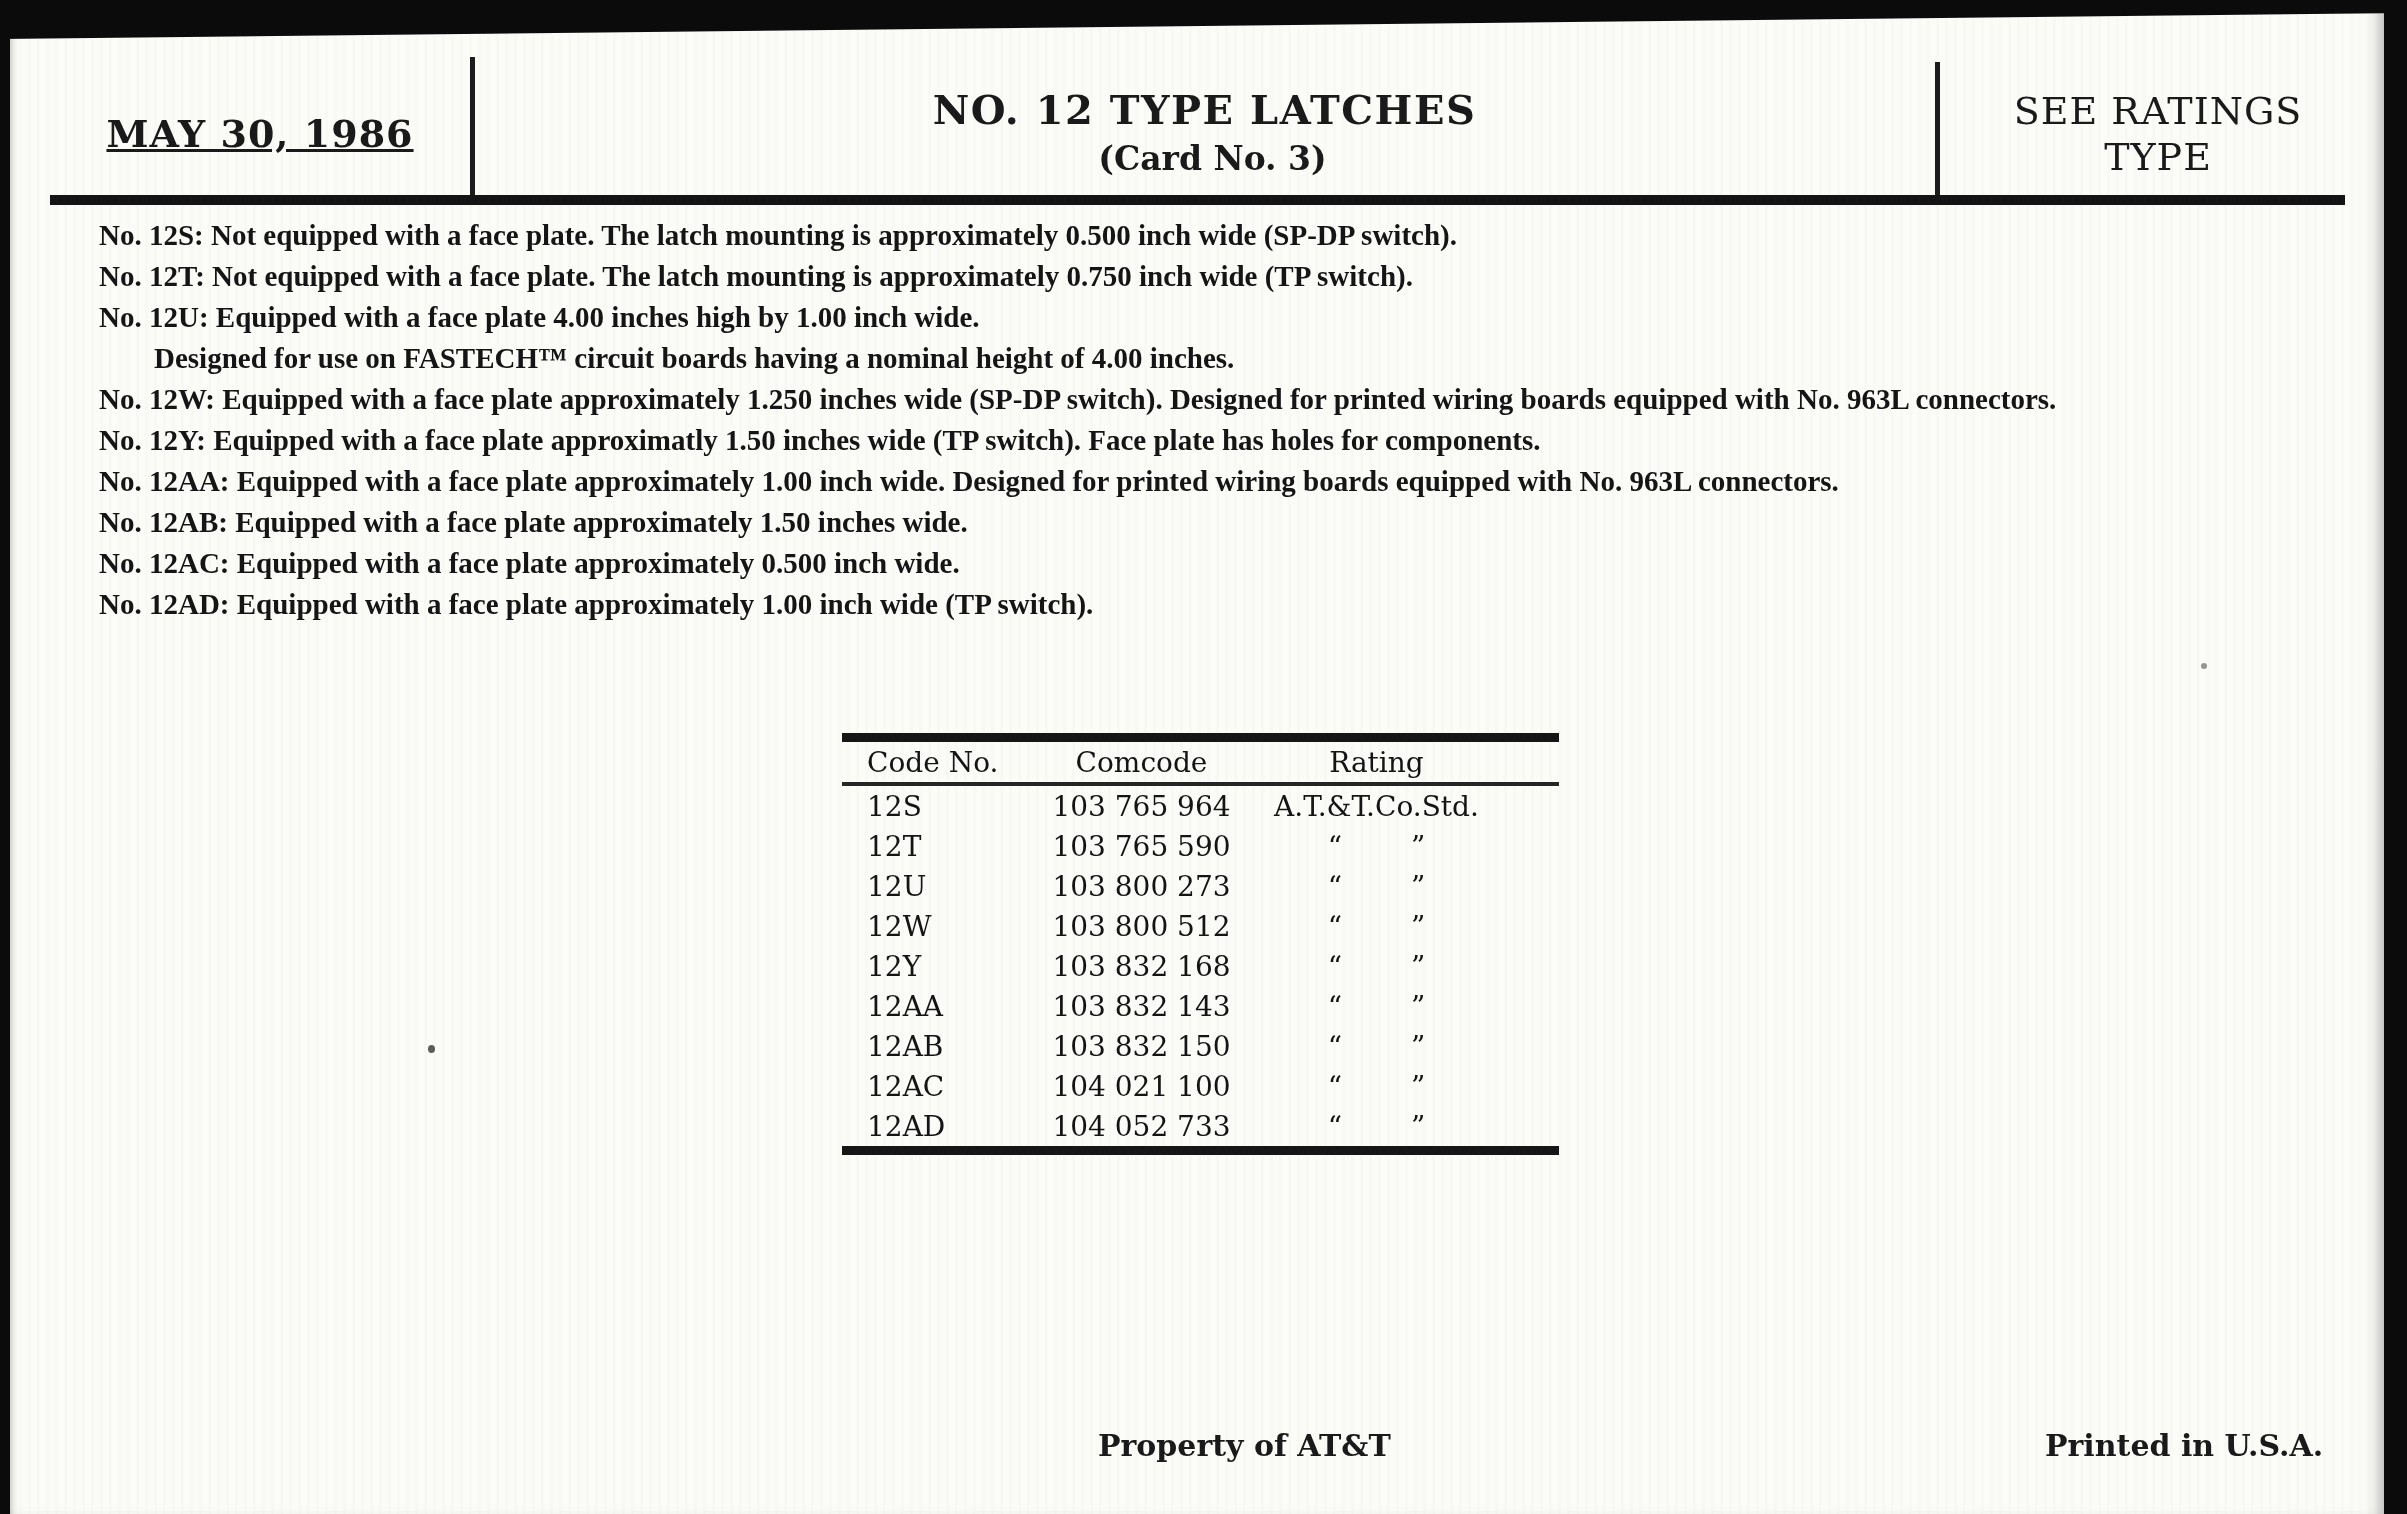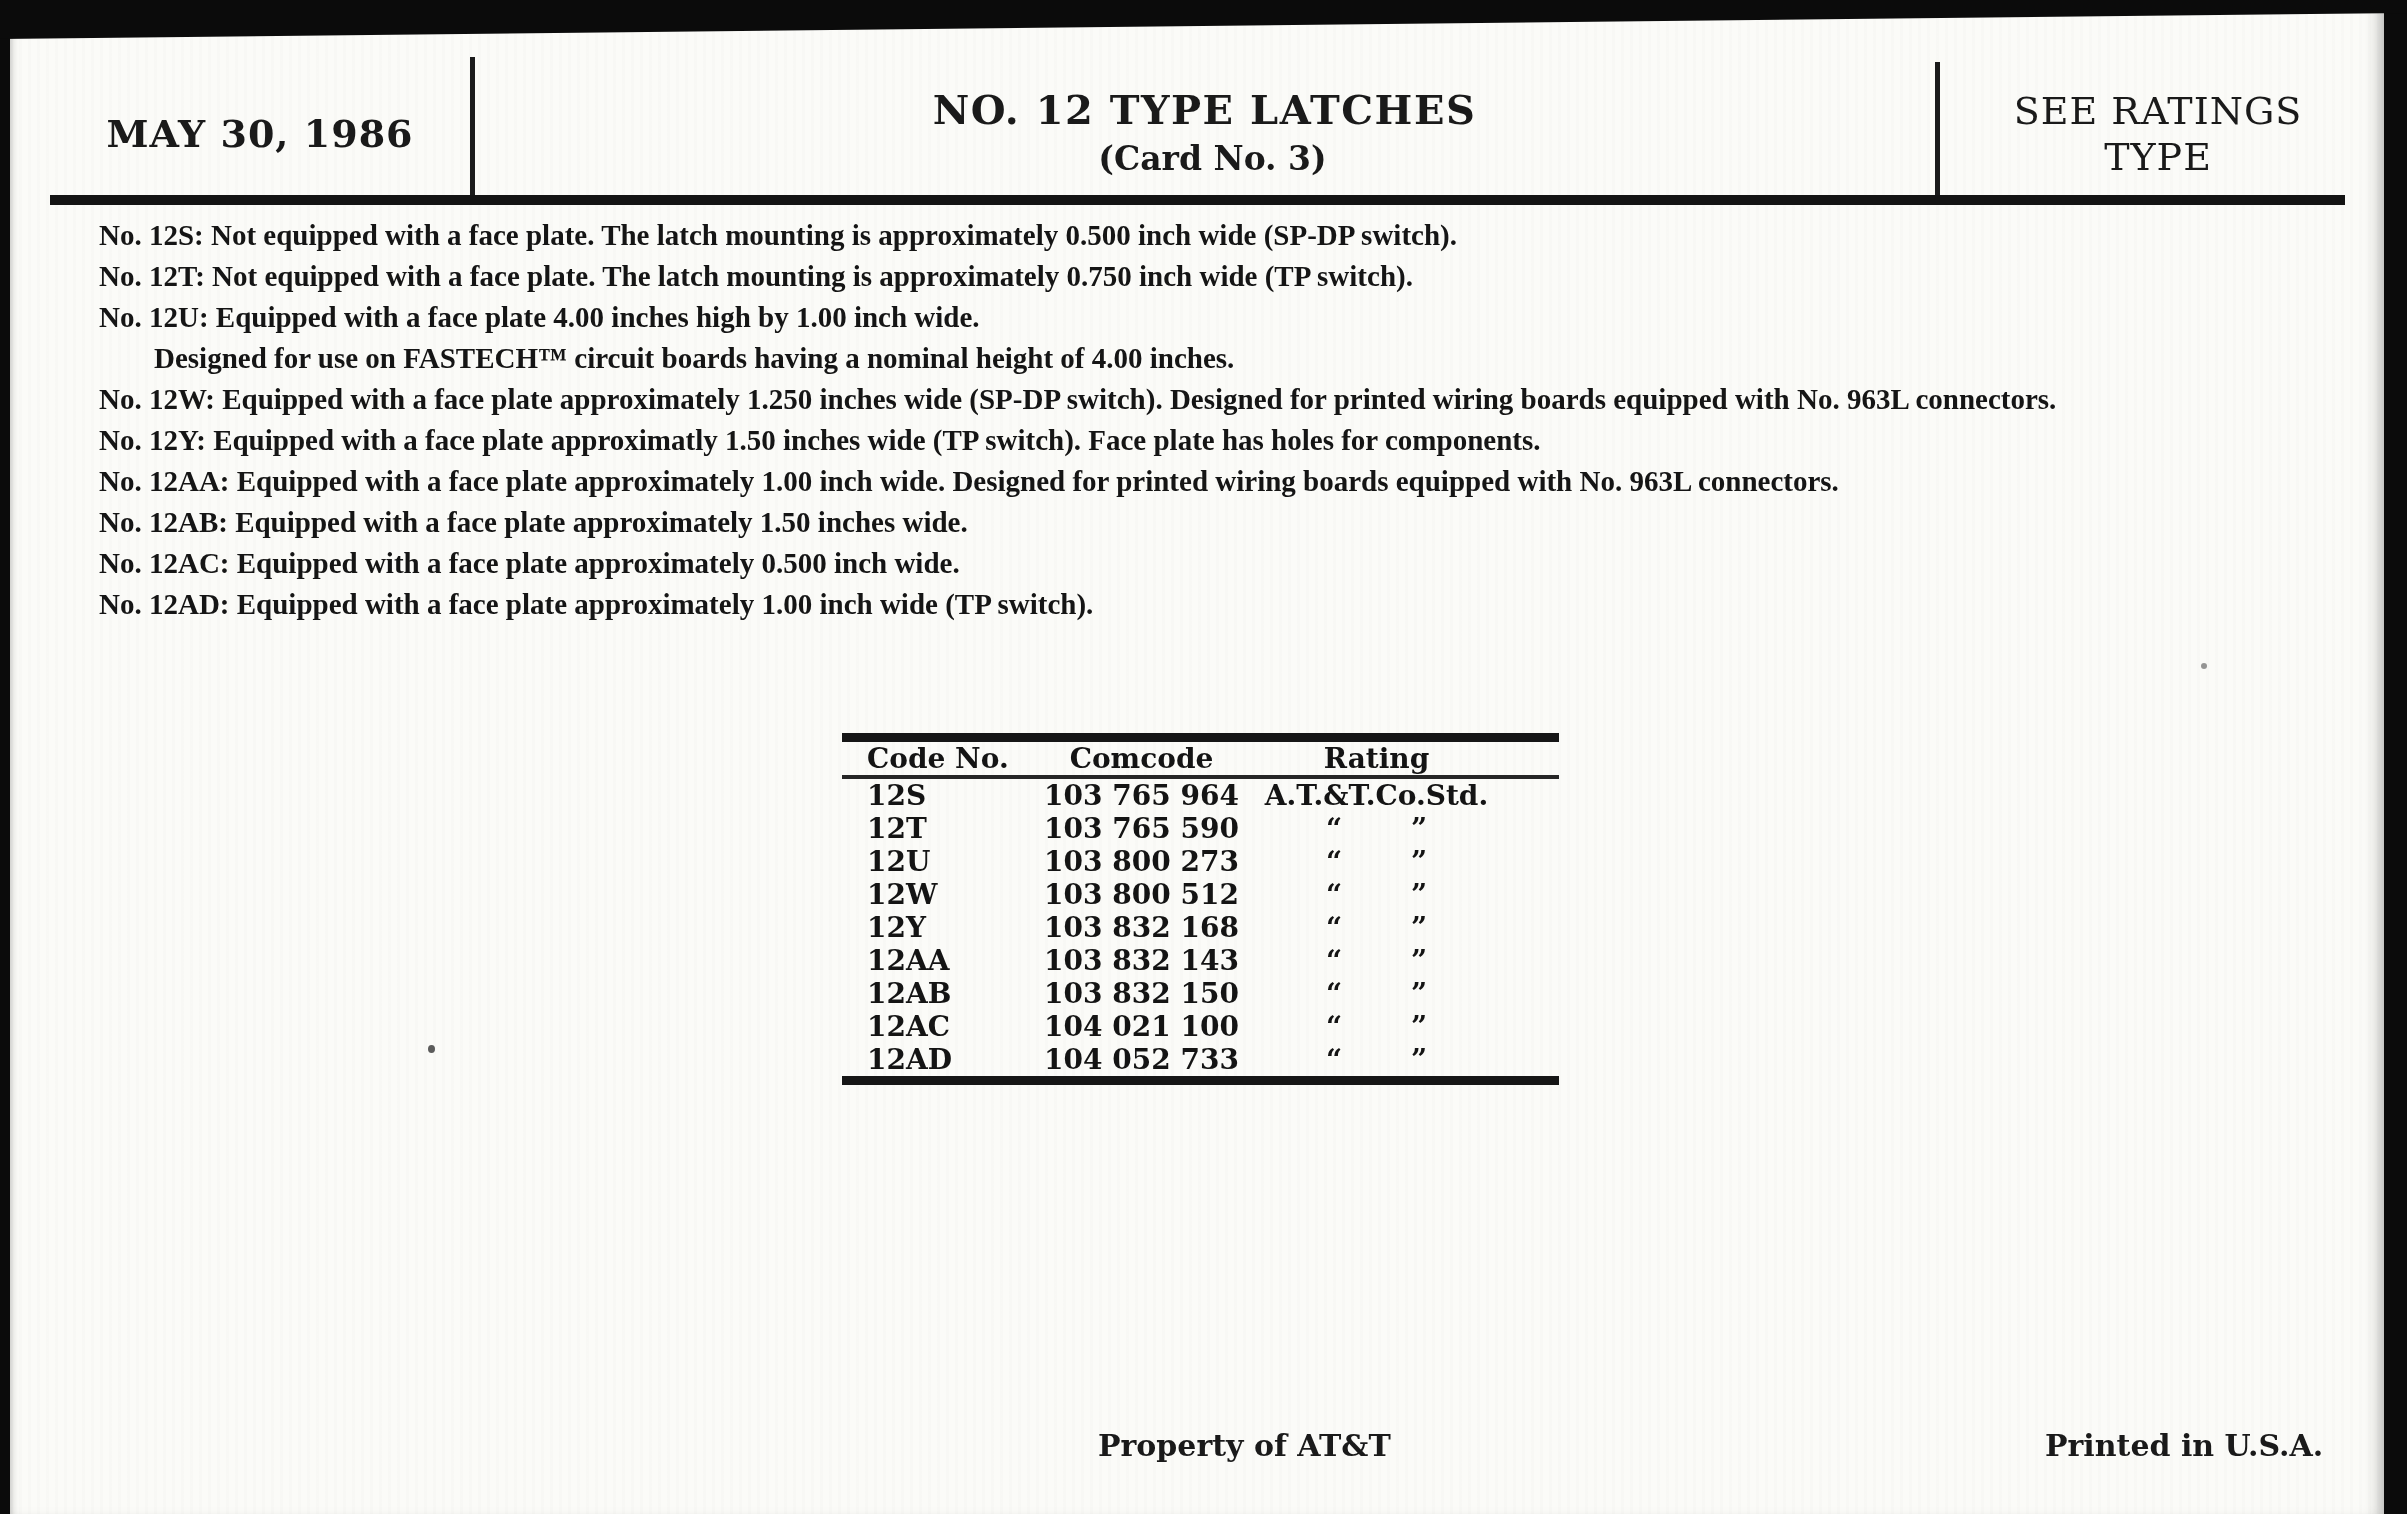--- a/index.html
+++ b/index.html
@@ -22,21 +22,21 @@
     box-shadow:inset -14px 0 18px -12px rgba(0,0,0,.35), inset 8px 0 10px -8px rgba(0,0,0,.30);
   }
   .top-band{
     position:absolute;left:0;top:0;width:2408px;height:42px;background:var(--bg);
     clip-path:polygon(0 0, 2408px 0, 2408px 13px, 0 39px);
     z-index:4;
   }
   
   .hdr-date{
     position:absolute;left:37px;top:111px;width:426px;text-align:center;
-    font-size:38px;font-weight:bold;letter-spacing:1px;line-height:46px;white-space:nowrap;
+    font-size:38px;font-weight:bold;letter-spacing:1px;line-height:46px;white-space:nowrap;text-decoration:underline;
   }
   .vline{position:absolute;width:5px;background:#1b1b1b;}
   .vline-left{left:460px;top:57px;height:146px;}
   .vline-right{left:1925px;top:62px;height:141px;}
   .hdr-title{
     position:absolute;left:465px;top:83px;width:1459px;text-align:center;
     font-size:40px;font-weight:bold;letter-spacing:1.5px;line-height:53px;white-space:nowrap;
   }
   .hdr-card-no{
     position:absolute;left:465px;top:139px;width:1459px;text-align:center;
@@ -53,22 +53,22 @@
     font-family:"Liberation Serif", serif;font-weight:bold;
     font-size:29px;line-height:41px;color:#151515;white-space:nowrap;
   }
   .desc-line.indent{padding-left:55px;}
   
   .rating-table{position:absolute;left:832px;top:733px;width:717px;color:#141414;}
   .tbl-border{height:9px;background:#161616;}
   .tbl-mid-border{height:4px;background:#262626;}
   .tbl-header,.tbl-row{
     display:grid;grid-template-columns:188px 223px 306px;
-    height:33px;align-items:center;
-    font-size:28px;font-weight:bold;white-space:nowrap;
+    height:40px;align-items:center;
+    font-size:28px;font-weight:normal;white-space:nowrap;
   }
   .cell{overflow:visible;}
   .code-cell,.code-head{padding-left:25px;text-align:left;}
   .comcode-cell,.comcode-head{text-align:center;}
   .rating-cell,.rating-head{text-align:center;padding-right:59px;}
   .rating-cell.ditto-cell{display:flex;justify-content:center;gap:69px;}
   .ditto{display:inline-block;}
   
   .footer-left{position:absolute;left:1052px;top:1427px;font-size:30px;font-weight:bold;line-height:38px;white-space:nowrap;margin-left:36px;}
   .footer-right{position:absolute;left:2035px;top:1427px;font-size:30px;font-weight:bold;line-height:38px;white-space:nowrap;}

